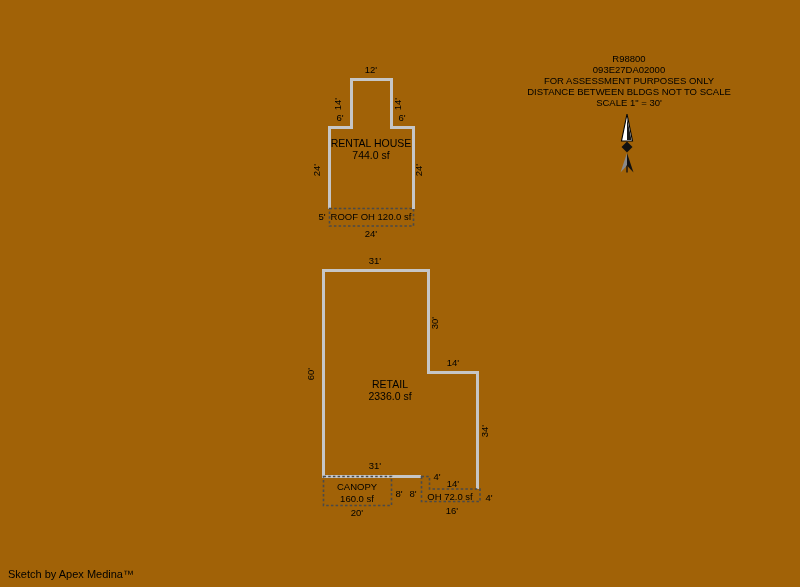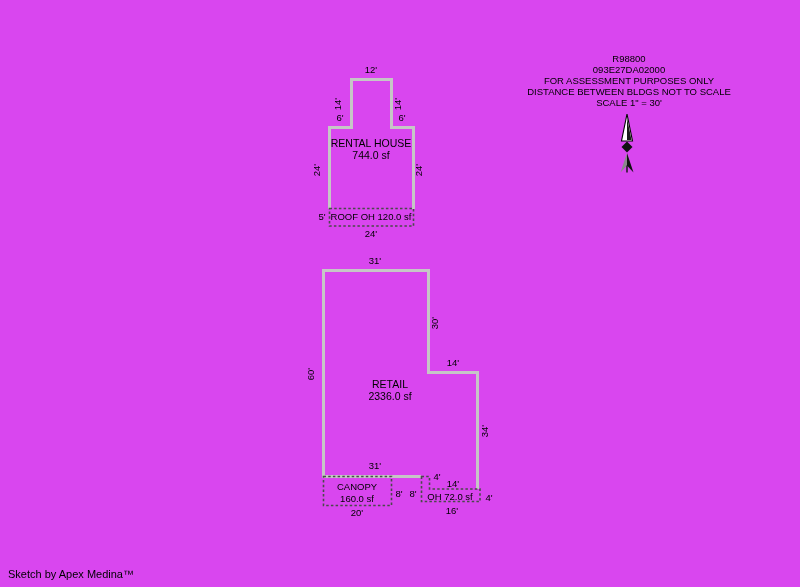--- a/index.html
+++ b/index.html
@@ -1,16 +1,16 @@
 <!DOCTYPE html>
 <html><head>
 <meta charset="utf-8">
 <style>
   html,body{margin:0;padding:0;background:#fff;}
-  .canvas{position:relative;width:800px;height:587px;background:#d946ef;overflow:hidden;
+  .canvas{position:relative;width:800px;height:587px;background:#a16207;overflow:hidden;
           font-family:"Liberation Sans",sans-serif;}
   svg text{fill:#000;font-family:"Liberation Sans",sans-serif;}
   .dim{font-size:9.5px;}
   .bname{font-size:10.5px;}
   .hdr{font-size:9.5px;}
   .credit{font-size:11px;}
   .solid{fill:none;stroke:#c6c6c6;stroke-width:3;}
   .dashed{fill:none;stroke:#4a4a4a;stroke-width:1.6;stroke-dasharray:2.5,2.2;}
   .mid{text-anchor:middle;}
 </style>

